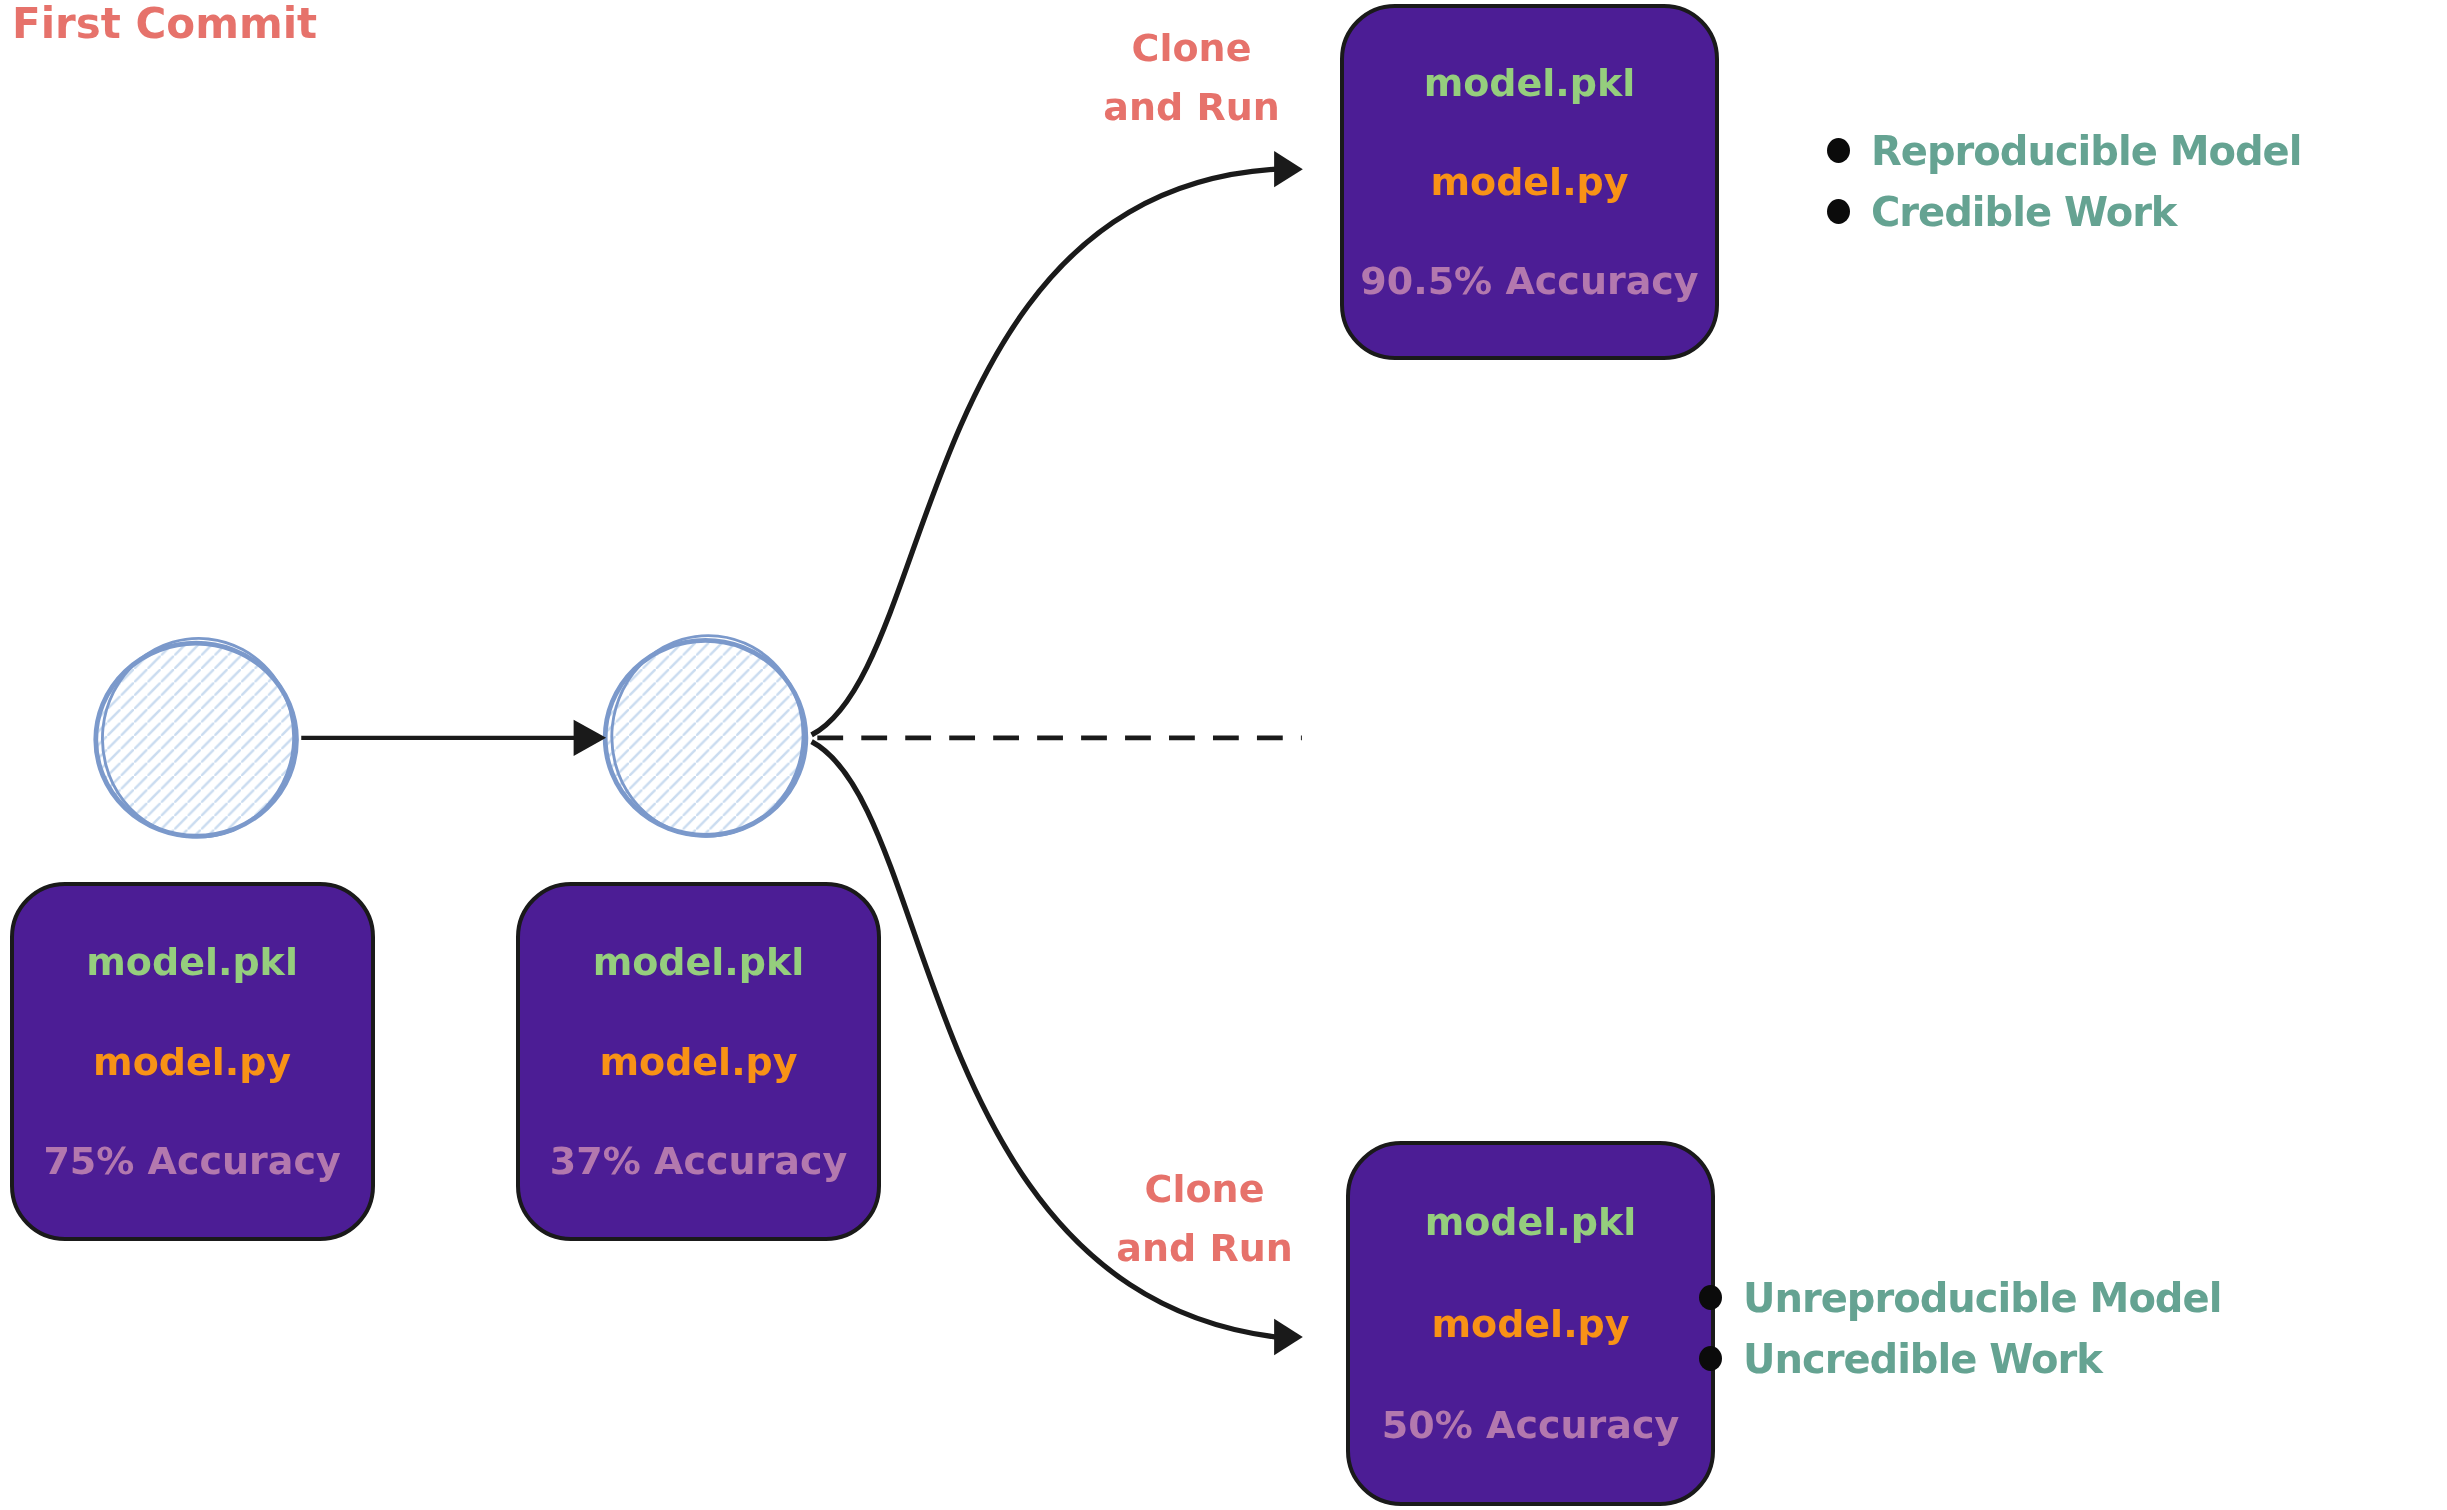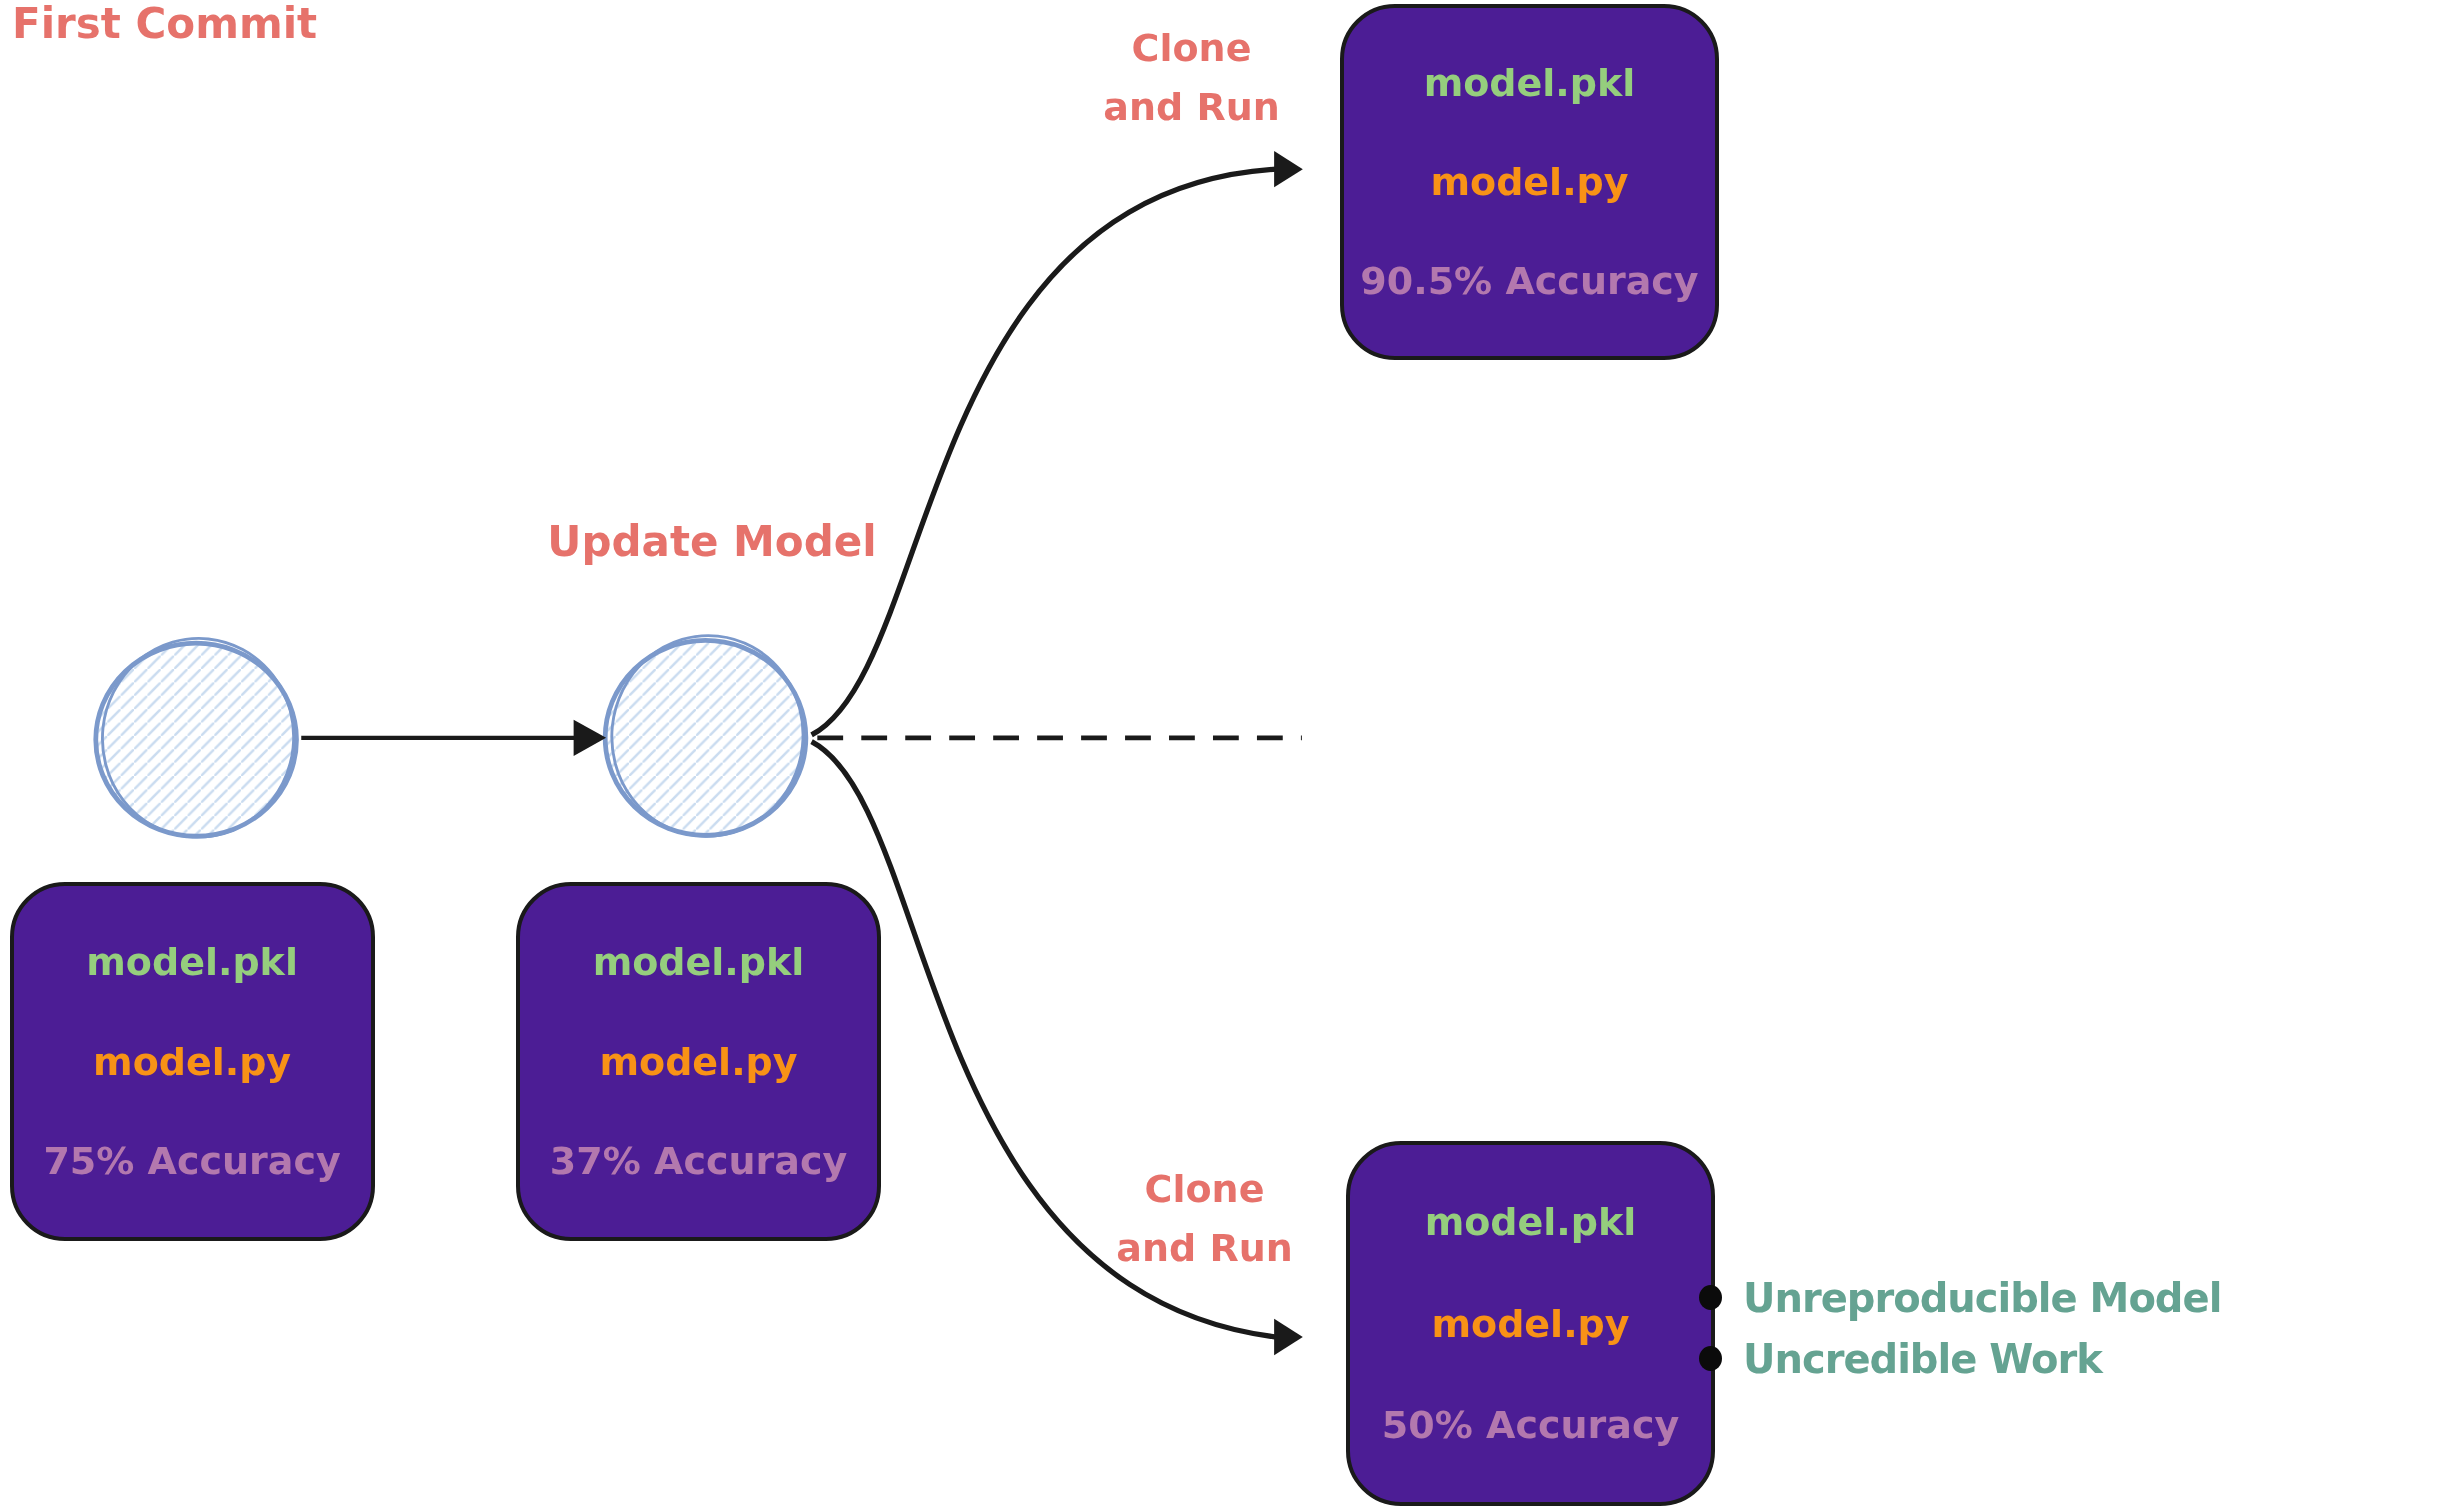--- a/index.html
+++ b/index.html
@@ -89,21 +89,20 @@
 
     <path class="ink-line" d="M855,772 L1362,772" stroke-width="5" stroke-dasharray="27 19"></path>
 
     <g>
       <path class="ink-line" d="M849,776 C980,845 960,1352 1335,1399" stroke-width="5.5"></path>
       <polygon class="ink-fill" points="1333,1380 1333,1418 1363,1399"></polygon>
     </g>
   </svg>
 
   <div class="abs commit-title" style="left:12px;top:542;width:390;">First Commit</div>
-  <div class="abs commit-title" style="left:497px;top:518px;width:430px;">Update Model</div>
 
   <div class="abs clone-label" style="left:1048px;top:19px;width:287px;">
     <div>Clone</div>
     <div>and Run</div>
   </div>
   <div class="abs clone-label" style="left:1061px;top:1160px;width:287px;">
     <div>Clone</div>
     <div>and Run</div>
   </div>
 
@@ -124,20 +123,30 @@
     <div class="line file-py">model.py</div>
     <div class="line accuracy">90.5% Accuracy</div>
   </div>
 
   <div class="abs filebox" style="left:1346px;top:1141px;width:369px;height:365px;">
     <div class="line file-pkl">model.pkl</div>
     <div class="line file-py">model.py</div>
     <div class="line accuracy">50% Accuracy</div>
   </div>
 
+  <div class="abs outcome-list" style="left:1827px;top:120px;">
+    <div class="outcome-item">
+      <span class="bullet-dot"></span>
+      <span class="outcome-text">Reproducible Model</span>
+    </div>
+    <div class="outcome-item">
+      <span class="bullet-dot"></span>
+      <span class="outcome-text">Credible Work</span>
+    </div>
+  </div>
 
   <div class="abs outcome-list" style="left:1699px;top:1267px;">
     <div class="outcome-item">
       <span class="bullet-dot"></span>
       <span class="outcome-text">Unreproducible Model</span>
     </div>
     <div class="outcome-item">
       <span class="bullet-dot"></span>
       <span class="outcome-text">Uncredible Work</span>
     </div>

